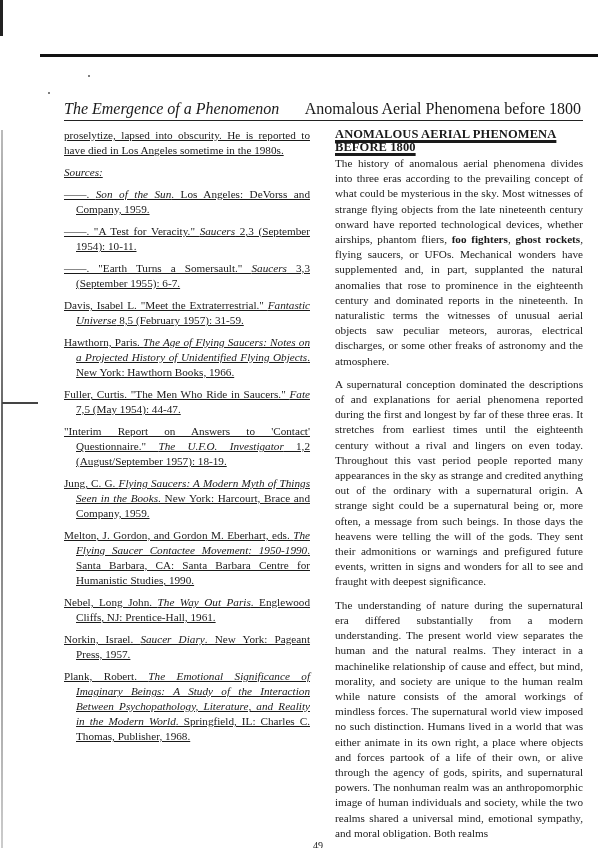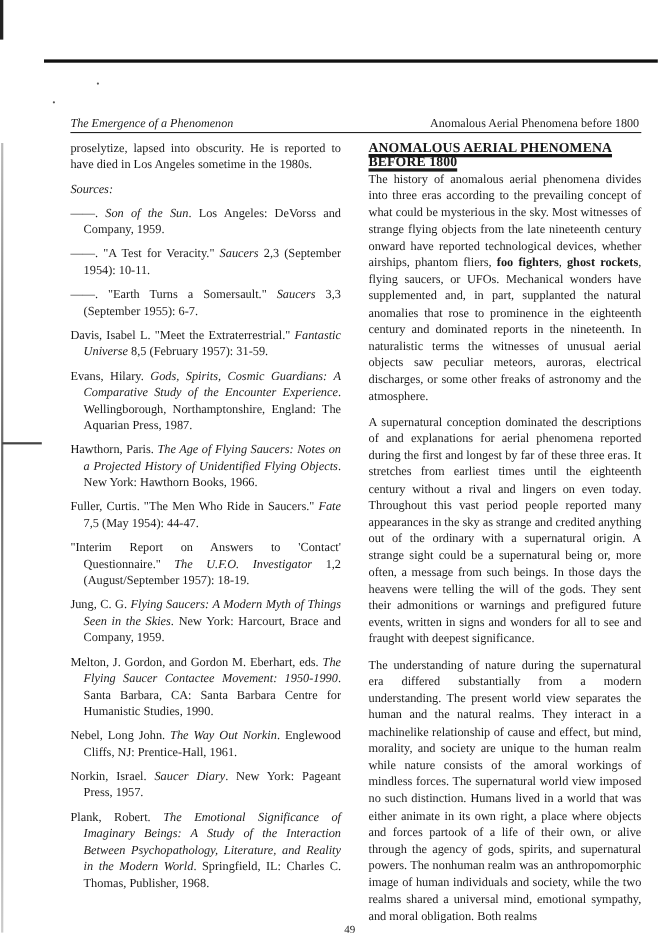--- a/index.html
+++ b/index.html
@@ -16,30 +16,30 @@
   }
   .scan-tick {
     position: absolute; left: 2px; top: 402px; width: 36px; height: 2px; background: #444;
   }
   .top-rule {
     position: absolute; left: 40px; top: 54px; width: 558px; height: 3px; background: #111;
   }
   .speck { position: absolute; width: 2px; height: 2px; background: #555; border-radius: 1px; }
   .running-head {
     position: absolute; left: 64px; top: 102px; width: 519px; height: 18px;
-    border-bottom: 1.5px solid #222; font-size: 11px;
+    border-bottom: 1.5px solid #222; font-size: 16px;
   }
   .rh-left { position: absolute; left: 0; bottom: 2px; font-style: italic; }
   .rh-right { position: absolute; right: 2px; bottom: 2px; }
 
   .col-left {
     position: absolute; left: 64px; top: 128px; width: 246px;
     font-size: 11.2px; line-height: 15px; text-align: justify;
   }
-  .col-left p { margin: 0 0 7px 0; }
+  .col-left p { margin: 0 0 7px 0; text-decoration: underline; }
   .sources-label { font-style: italic; margin: 0 0 7px 0; }
   .ref { margin: 0 0 7px 0; padding-left: 12px; text-indent: -12px; }
   .ref i { font-style: italic; }
 
   .col-right {
     position: absolute; left: 335px; top: 128px; width: 248px;
     font-size: 11.2px; line-height: 15.2px; text-align: justify;
   }
   .section-heading {
     font-weight: bold; font-size: 12.5px; line-height: 13px; margin: 0 0 2px 0;
@@ -71,27 +71,26 @@
 </header>
 
 <section class="col-left">
   <p>proselytize, lapsed into obscurity. He is reported to have died in Los Angeles sometime in the 1980s.</p>
   <p class="sources-label">Sources:</p>
   <div id="ref-list">
     <p class="ref"><span>——. </span><i>Son of the Sun</i><span>. Los Angeles: DeVorss and Company, 1959.</span></p>
     <p class="ref"><span>——. "A Test for Veracity." </span><i>Saucers</i><span> 2,3 (September 1954): 10-11.</span></p>
     <p class="ref"><span>——. "Earth Turns a Somersault." </span><i>Saucers</i><span> 3,3 (September 1955): 6-7.</span></p>
     <p class="ref"><span>Davis, Isabel L. "Meet the Extraterrestrial." </span><i>Fantastic Universe</i><span> 8,5 (February 1957): 31-59.</span></p>
-    <p class="ref"><span>Evans, Hilary. </span><i>Gods, Spirits, Cosmic Guardians: A Comparative Study of the Encounter Experience</i><span>. Wellingborough, Northamptonshire, England: The Aquarian Press, 1987.</span></p>
     <p class="ref"><span>Hawthorn, Paris. </span><i>The Age of Flying Saucers: Notes on a Projected History of Unidentified Flying Objects</i><span>. New York: Hawthorn Books, 1966.</span></p>
     <p class="ref"><span>Fuller, Curtis. "The Men Who Ride in Saucers." </span><i>Fate</i><span> 7,5 (May 1954): 44-47.</span></p>
     <p class="ref"><span>"Interim Report on Answers to 'Contact' Questionnaire." </span><i>The U.F.O. Investigator</i><span> 1,2 (August/September 1957): 18-19.</span></p>
-    <p class="ref"><span>Jung, C. G. </span><i>Flying Saucers: A Modern Myth of Things Seen in the Skies</i><span>. New York: Harcourt, Brace and Company, 1959.</span></p>
+    <p class="ref"><span>Jung, C. G. </span><i>Flying Saucers: A Modern Myth of Things Seen in the Books</i><span>. New York: Harcourt, Brace and Company, 1959.</span></p>
     <p class="ref"><span>Melton, J. Gordon, and Gordon M. Eberhart, eds. </span><i>The Flying Saucer Contactee Movement: 1950-1990</i><span>. Santa Barbara, CA: Santa Barbara Centre for Humanistic Studies, 1990.</span></p>
-    <p class="ref"><span>Nebel, Long John. </span><i>The Way Out Norkin</i><span>. Englewood Cliffs, NJ: Prentice-Hall, 1961.</span></p>
+    <p class="ref"><span>Nebel, Long John. </span><i>The Way Out Paris</i><span>. Englewood Cliffs, NJ: Prentice-Hall, 1961.</span></p>
     <p class="ref"><span>Norkin, Israel. </span><i>Saucer Diary</i><span>. New York: Pageant Press, 1957.</span></p>
     <p class="ref"><span>Plank, Robert. </span><i>The Emotional Significance of Imaginary Beings: A Study of the Interaction Between Psychopathology, Literature, and Reality in the Modern World</i><span>. Springfield, IL: Charles C. Thomas, Publisher, 1968.</span></p>
 
   </div>
 </section>
 
 <section class="col-right">
   <h2 class="section-heading"><span>ANOMALOUS AERIAL PHENOMENA BEFORE 1800</span></h2>
   <p><span>The history of anomalous aerial phenomena divides into three eras according to the prevailing concept of what could be mysterious in the sky. Most witnesses of strange flying objects from the late nineteenth century onward have reported technological devices, whether airships, phantom fliers, </span><b>foo fighters</b><span>, </span><b>ghost rockets</b><span>, flying saucers, or UFOs. Mechanical wonders have supplemented and, in part, supplanted the natural anomalies that rose to prominence in the eighteenth century and dominated reports in the nineteenth. In naturalistic terms the witnesses of unusual aerial objects saw peculiar meteors, auroras, electrical discharges, or some other freaks of astronomy and the atmosphere.</span></p>
   <p>A supernatural conception dominated the descriptions of and explanations for aerial phenomena reported during the first and longest by far of these three eras. It stretches from earliest times until the eighteenth century without a rival and lingers on even today. Throughout this vast period people reported many appearances in the sky as strange and credited anything out of the ordinary with a supernatural origin. A strange sight could be a supernatural being or, more often, a message from such beings. In those days the heavens were telling the will of the gods. They sent their admonitions or warnings and prefigured future events, written in signs and wonders for all to see and fraught with deepest significance.</p>

